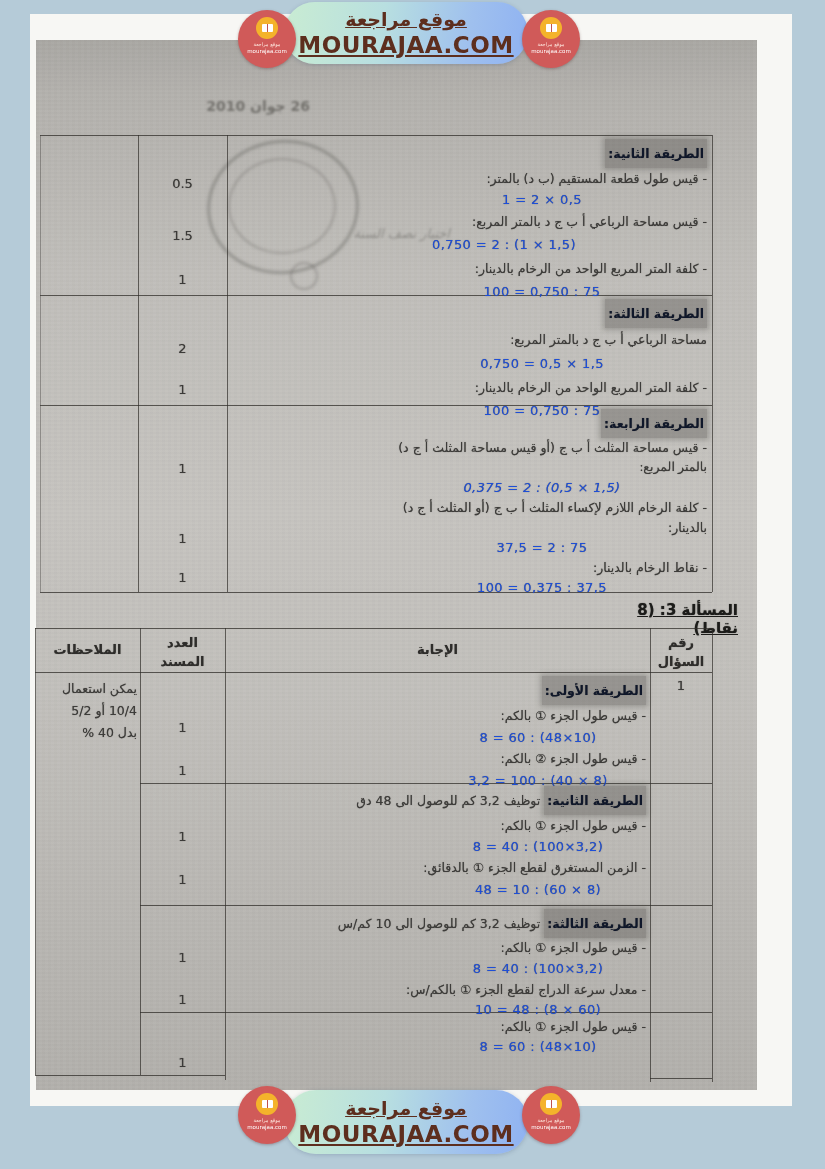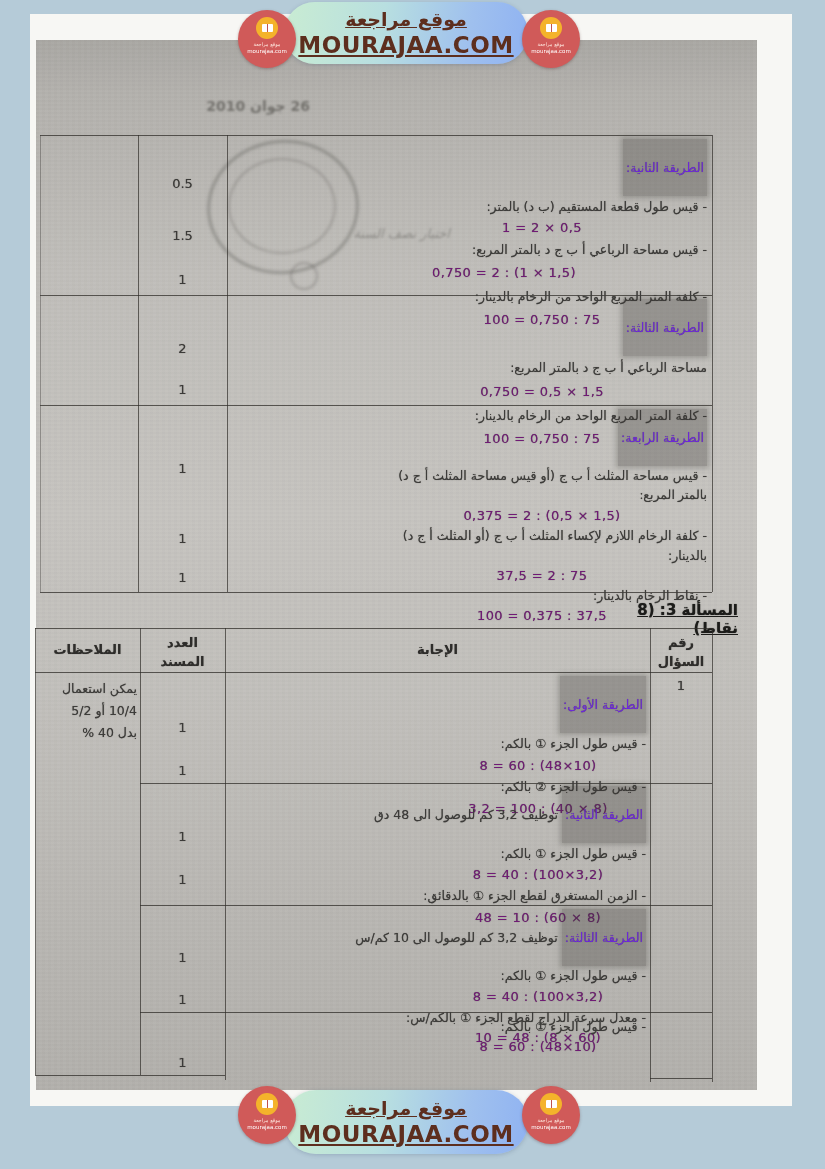--- a/index.html
+++ b/index.html
@@ -21,23 +21,23 @@
                repeating-linear-gradient(90deg,rgba(120,118,114,.04) 0 3px,rgba(215,213,209,.05) 3px 6px);
   }
   .scan-content{filter:blur(.3px);}
   
   .hl{height:1px;background:rgba(48,46,42,.75);}
   .vl{width:1px;background:rgba(48,46,42,.7);}
   .vl.faint,.hl.faint{background:rgba(60,58,54,.4);}
   
   .t{direction:rtl;text-align:right;color:#3d3c3a;font-size:12.5px;line-height:21px;
      text-shadow:0 0 .8px rgba(72,70,66,.85);}
-  .head{display:inline-block;font-weight:normal;color:#6d28d9;padding:18px 3px;
+  .head{display:inline-block;font-weight:bold;color:#0f172a;padding:4px 3px;
         background:rgba(58,56,52,.32);box-shadow:0 0 5px 2px rgba(58,56,52,.28);}
-  .eq{direction:ltr;text-align:center;font-size:13px;color:#701a75;line-height:21px;
+  .eq{direction:ltr;text-align:center;font-size:13px;color:#1d4ed8;line-height:21px;
       letter-spacing:.4px;text-shadow:0 0 .8px rgba(70,68,64,.85);}
   .mark{direction:ltr;text-align:center;font-size:13px;color:#3b3a38;text-shadow:0 0 .8px rgba(70,68,64,.8);}
   .hdr{direction:rtl;text-align:center;font-size:13px;font-weight:bold;color:#2e2d2b;
        text-shadow:0 0 .8px rgba(70,68,64,.85);line-height:19px;}
   .p3{direction:rtl;font-weight:bold;font-size:15px;color:#1c1c1a;text-align:right;
       text-shadow:0 0 1px rgba(40,40,38,.9);}
   
   .stamp-o{border:3px solid rgba(88,86,82,.38);border-radius:50%;filter:blur(1.6px);transform:rotate(-6deg);}
   .stamp-i{border:2px solid rgba(88,86,82,.30);border-radius:50%;filter:blur(1.8px);}
   .stamp-date{direction:rtl;color:rgba(82,80,76,.65);font-size:14px;letter-spacing:2px;
@@ -104,21 +104,21 @@
     <div class="t" style="line-height:25px;">- كلفة المتر المربع الواحد من الرخام بالدينار:</div>
     <div class="eq" style="padding-left:150px;">100 = 0,750 : 75</div>
   </div>
   <div class="abs mark" style="left:138px;top:341px;width:89px;">2</div>
   <div class="abs mark" style="left:138px;top:382px;width:89px;">1</div>
 
   <div class="abs" style="left:227px;top:409px;width:480px;">
     <div class="t"><span class="head">الطريقة الرابعة:</span></div>
     <div class="t" style="line-height:20px;">- قيس مساحة المثلث أ ب ج (أو قيس مساحة المثلث أ ج د)</div>
     <div class="t" style="line-height:19px;font-family:Liberation Serif, serif;">بالمتر المربع:</div>
-    <div class="eq" style="padding-left:150px;">0,375 = 2 : (0,5 × 1,5)</div>
+    <div class="eq" style="padding-left:150px;font-style:italic;">0,375 = 2 : (0,5 × 1,5)</div>
     <div class="t" style="line-height:20px;">- كلفة الرخام اللازم لإكساء المثلث أ ب ج (أو المثلث أ ج د)</div>
     <div class="t" style="line-height:19px;">بالدينار:</div>
     <div class="eq" style="padding-left:150px;">37,5 = 2 : 75</div>
     <div class="t" style="line-height:20px;">- نقاط الرخام بالدينار:</div>
     <div class="eq" style="padding-left:150px;line-height:20px;">100 = 0,375 : 37,5</div>
   </div>
   <div class="abs mark" style="left:138px;top:461px;width:89px;">1</div>
   <div class="abs mark" style="left:138px;top:531px;width:89px;">1</div>
   <div class="abs mark" style="left:138px;top:570px;width:89px;">1</div>
 

